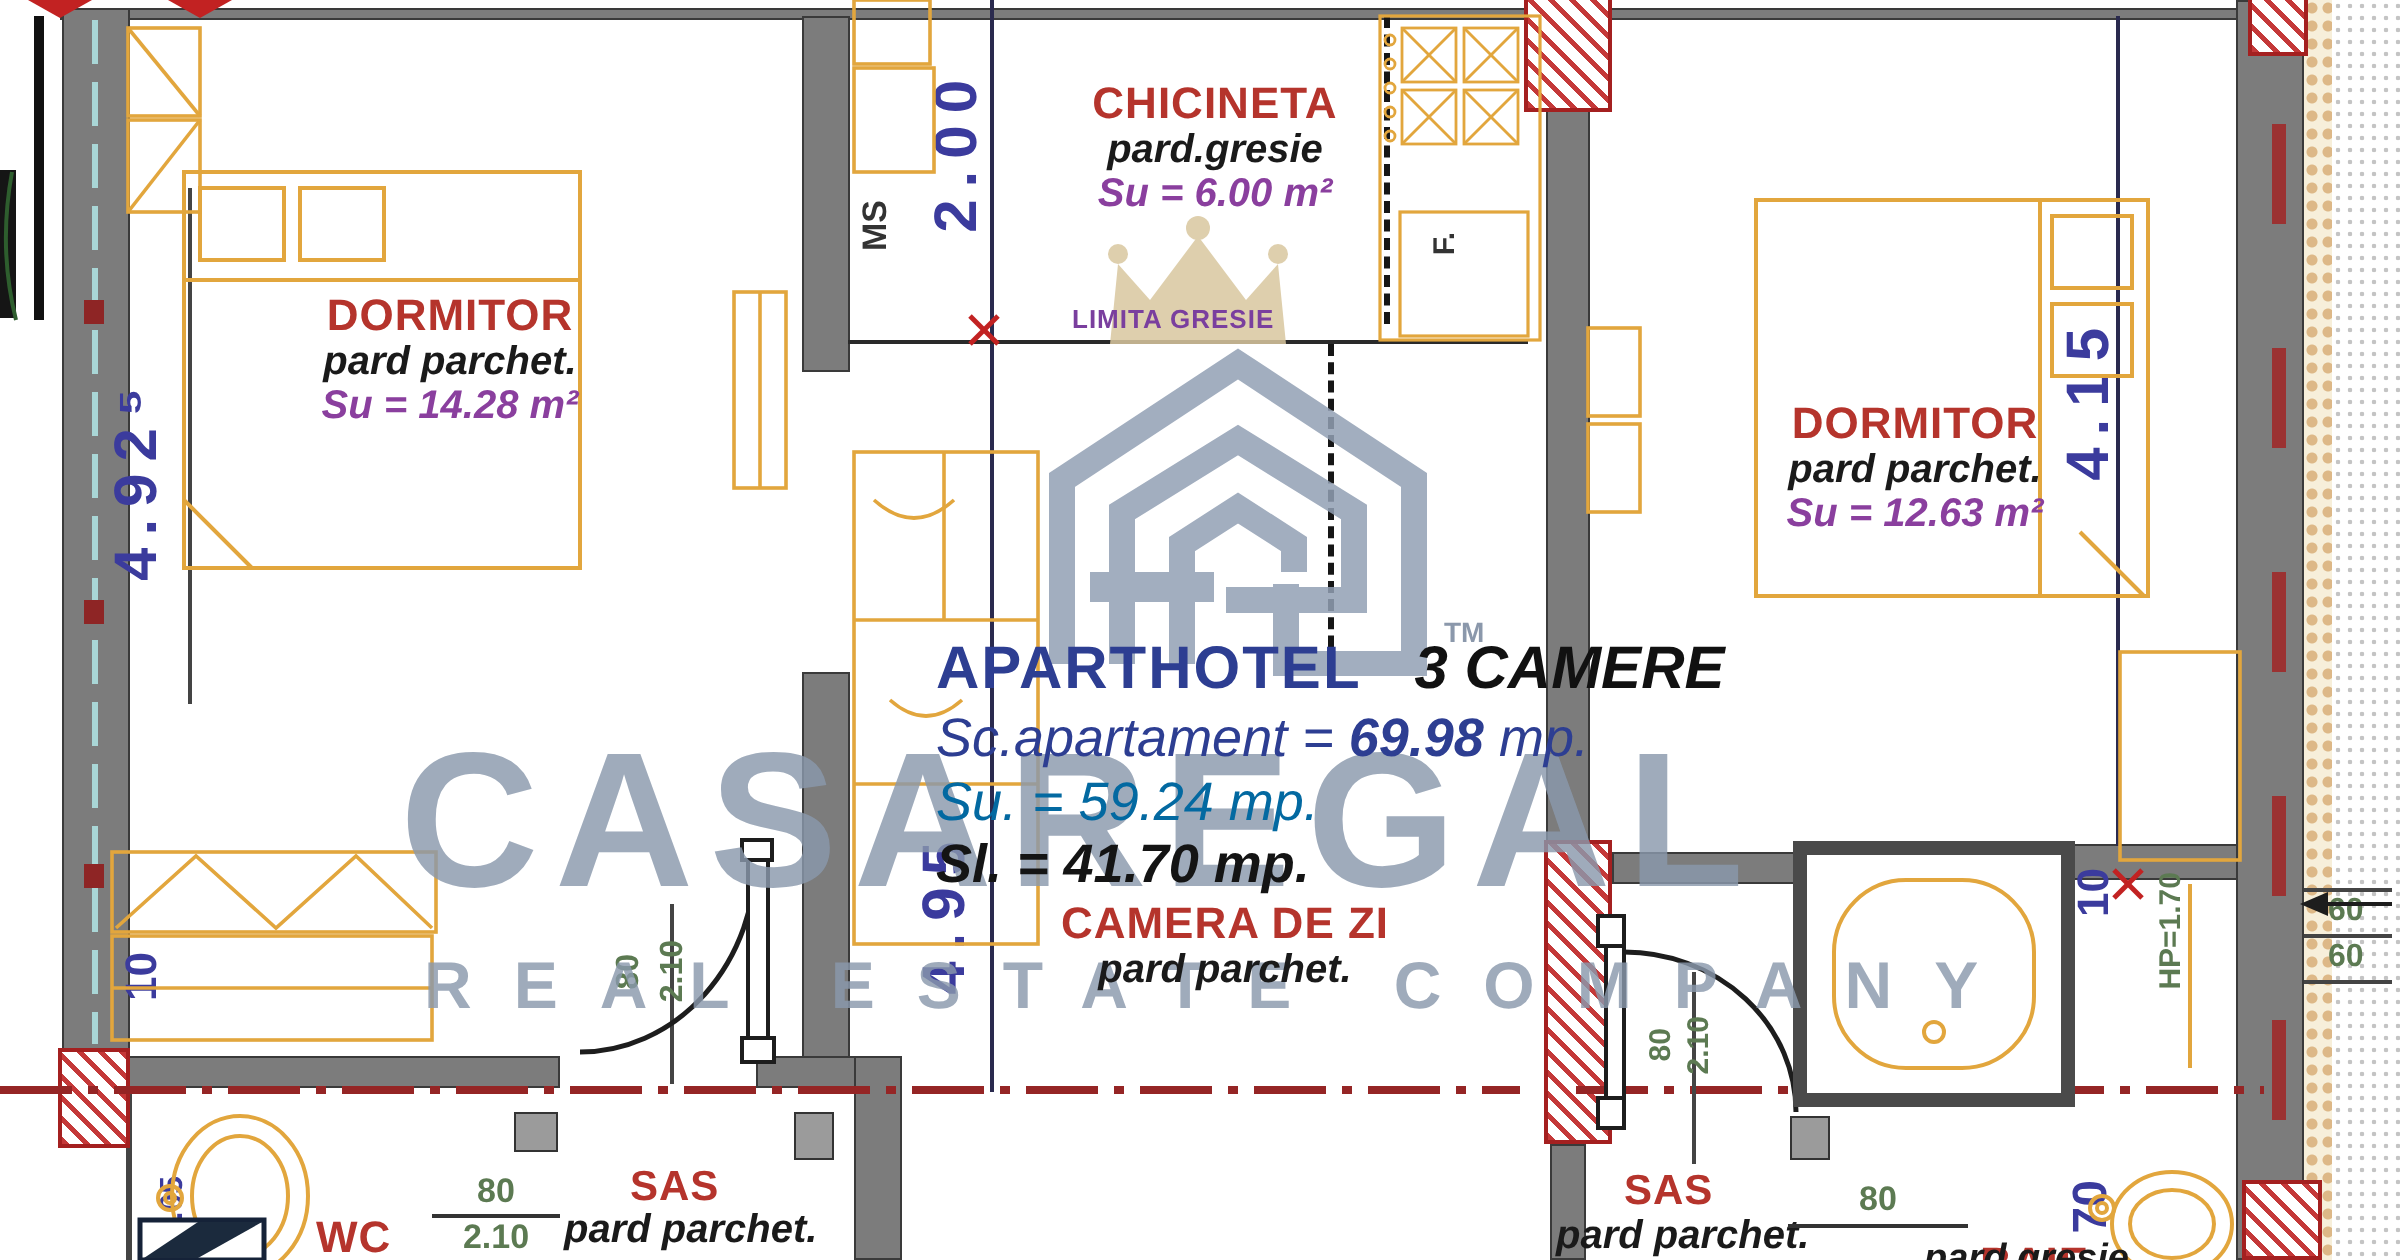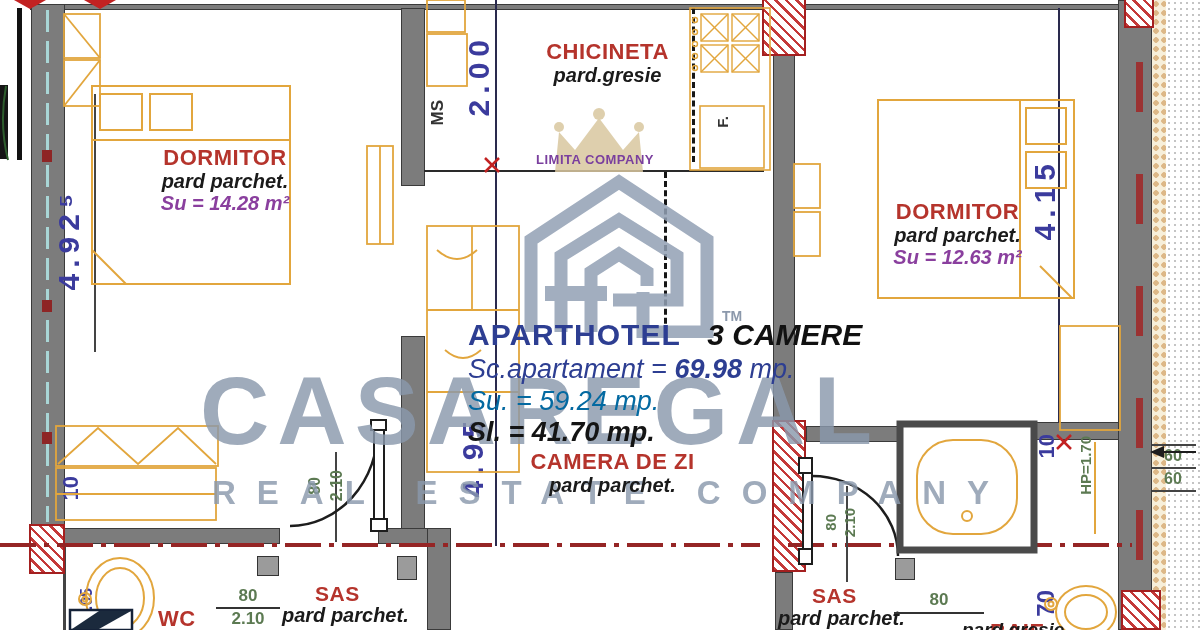--- a/index.html
+++ b/index.html
@@ -256,40 +256,41 @@
   <div class="abs" style="left:468px;top:417px;z-index:10;font-style:italic;font-weight:bold;color:#141414;font-size:27px;">Sl. = 41.70 mp.</div>
 
   <div class="room" style="left:125px;top:146px;width:200px;z-index:10;">
     <div class="rtitle">DORMITOR</div>
     <div class="rfloor">pard parchet.</div>
     <div class="rarea">Su = 14.28 m²</div>
   </div>
   <div class="room" style="left:515px;top:40px;width:185px;z-index:10;">
     <div class="rtitle">CHICINETA</div>
     <div class="rfloor">pard.gresie</div>
+    <div class="rarea">Su = 6.00 m²</div>
   </div>
   <div class="room" style="left:860px;top:200px;width:195px;z-index:10;">
     <div class="rtitle">DORMITOR</div>
     <div class="rfloor">pard parchet.</div>
     <div class="rarea">Su = 12.63 m²</div>
   </div>
   <div class="room" style="left:515px;top:450px;width:195px;z-index:10;">
     <div class="rtitle">CAMERA DE ZI</div>
     <div class="rfloor">pard parchet.</div>
   </div>
 
   <div class="lbl rtitle" style="left:315px;top:582px;font-size:21px;z-index:10;">SAS</div>
   <div class="lbl rfloor" style="left:282px;top:604px;z-index:10;">pard parchet.</div>
   <div class="lbl rtitle" style="left:158px;top:606px;font-size:22px;z-index:10;">WC</div>
   <div class="lbl rtitle" style="left:812px;top:584px;font-size:21px;z-index:10;">SAS</div>
   <div class="lbl rfloor" style="left:778px;top:607px;z-index:10;">pard parchet.</div>
   <div class="lbl rtitle" style="left:990px;top:595px;font-size:22px;z-index:10;margin-top:24px;">BAIE</div>
   <div class="lbl rfloor" style="left:962px;top:619px;font-size:19px;z-index:10;">pard gresie</div>
 
-  <div class="lbl" style="left:536px;top:152px;font-size:13px;font-weight:bold;color:#7a3f9e;letter-spacing:.5px;z-index:10;">LIMITA COMPANY</div>
+  <div class="lbl" style="left:536px;top:152px;font-size:13px;font-weight:bold;color:#7a3f9e;letter-spacing:.5px;z-index:10;">LIMITA GRESIE</div>
 
   <div class="lbl vt dimM" style="left:52px;top:188px;">4.92⁵</div>
   <div class="lbl vt dimM" style="left:462px;top:34px;">2.00</div>
   <div class="lbl vt dimM" style="left:1028px;top:158px;">4.15</div>
   <div class="lbl vt dimM" style="left:456px;top:415px;">4.95</div>
   <div class="lbl vt dimS" style="left:58px;top:476px;font-size:22px;">10</div>
   <div class="lbl vt dimS" style="left:1034px;top:434px;font-size:22px;">10</div>
   <div class="lbl vt dimS" style="left:78px;top:588px;font-size:16px;">2.05</div>
   <div class="lbl vt dimS" style="left:1032px;top:590px;font-size:24px;">70</div>
   <div class="lbl vt dimC" style="left:1077px;top:436px;font-size:15px;">HP=1.70</div>

